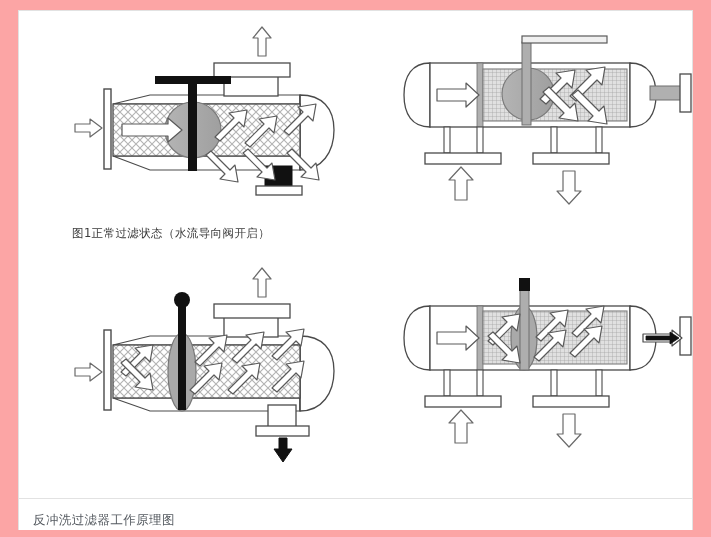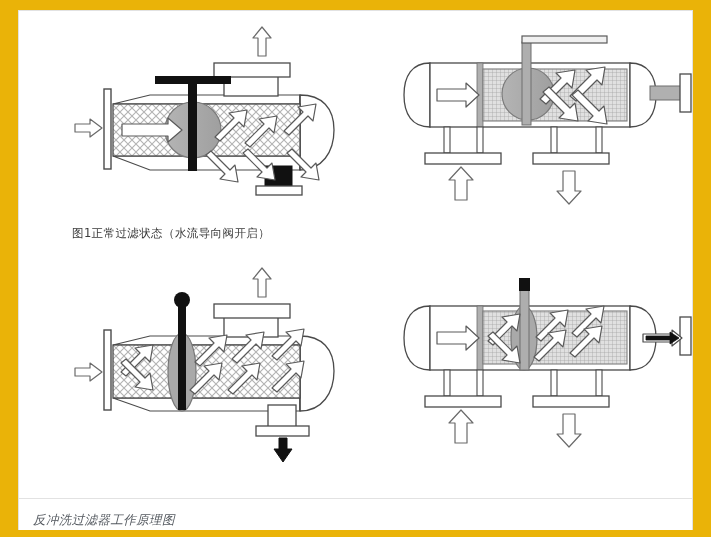--- a/index.html
+++ b/index.html
@@ -10,21 +10,21 @@
   body {
     width: 711px;
     height: 537px;
     font-family: "DejaVu Sans", "Liberation Sans", sans-serif;
     overflow: hidden;
   }
   #page {
     position: relative;
     width: 711px;
     height: 537px;
-    background: #eab308;
+    background: #fca5a5;
   }
   #content-frame {
     position: absolute;
     left: 18px;
     top: 10px;
     width: 675px;
     height: 520px;
     border: 1px solid #e2e2e2;
     border-bottom: none;
     box-sizing: border-box;
@@ -60,21 +60,20 @@
     border-top: 1px solid #e2e2e2;
   }
   #bottom-caption {
     position: absolute;
     left: 33px;
     top: 512px;
     font-size: 12.5px;
     color: #555a60;
     letter-spacing: 0.4px;
     white-space: nowrap;
-    font-style: italic;
   }
 </style>
 </head>
 <body>
 
 <div id="page">
 
   <div id="content-frame"></div>
 
   <div id="figure-area">

